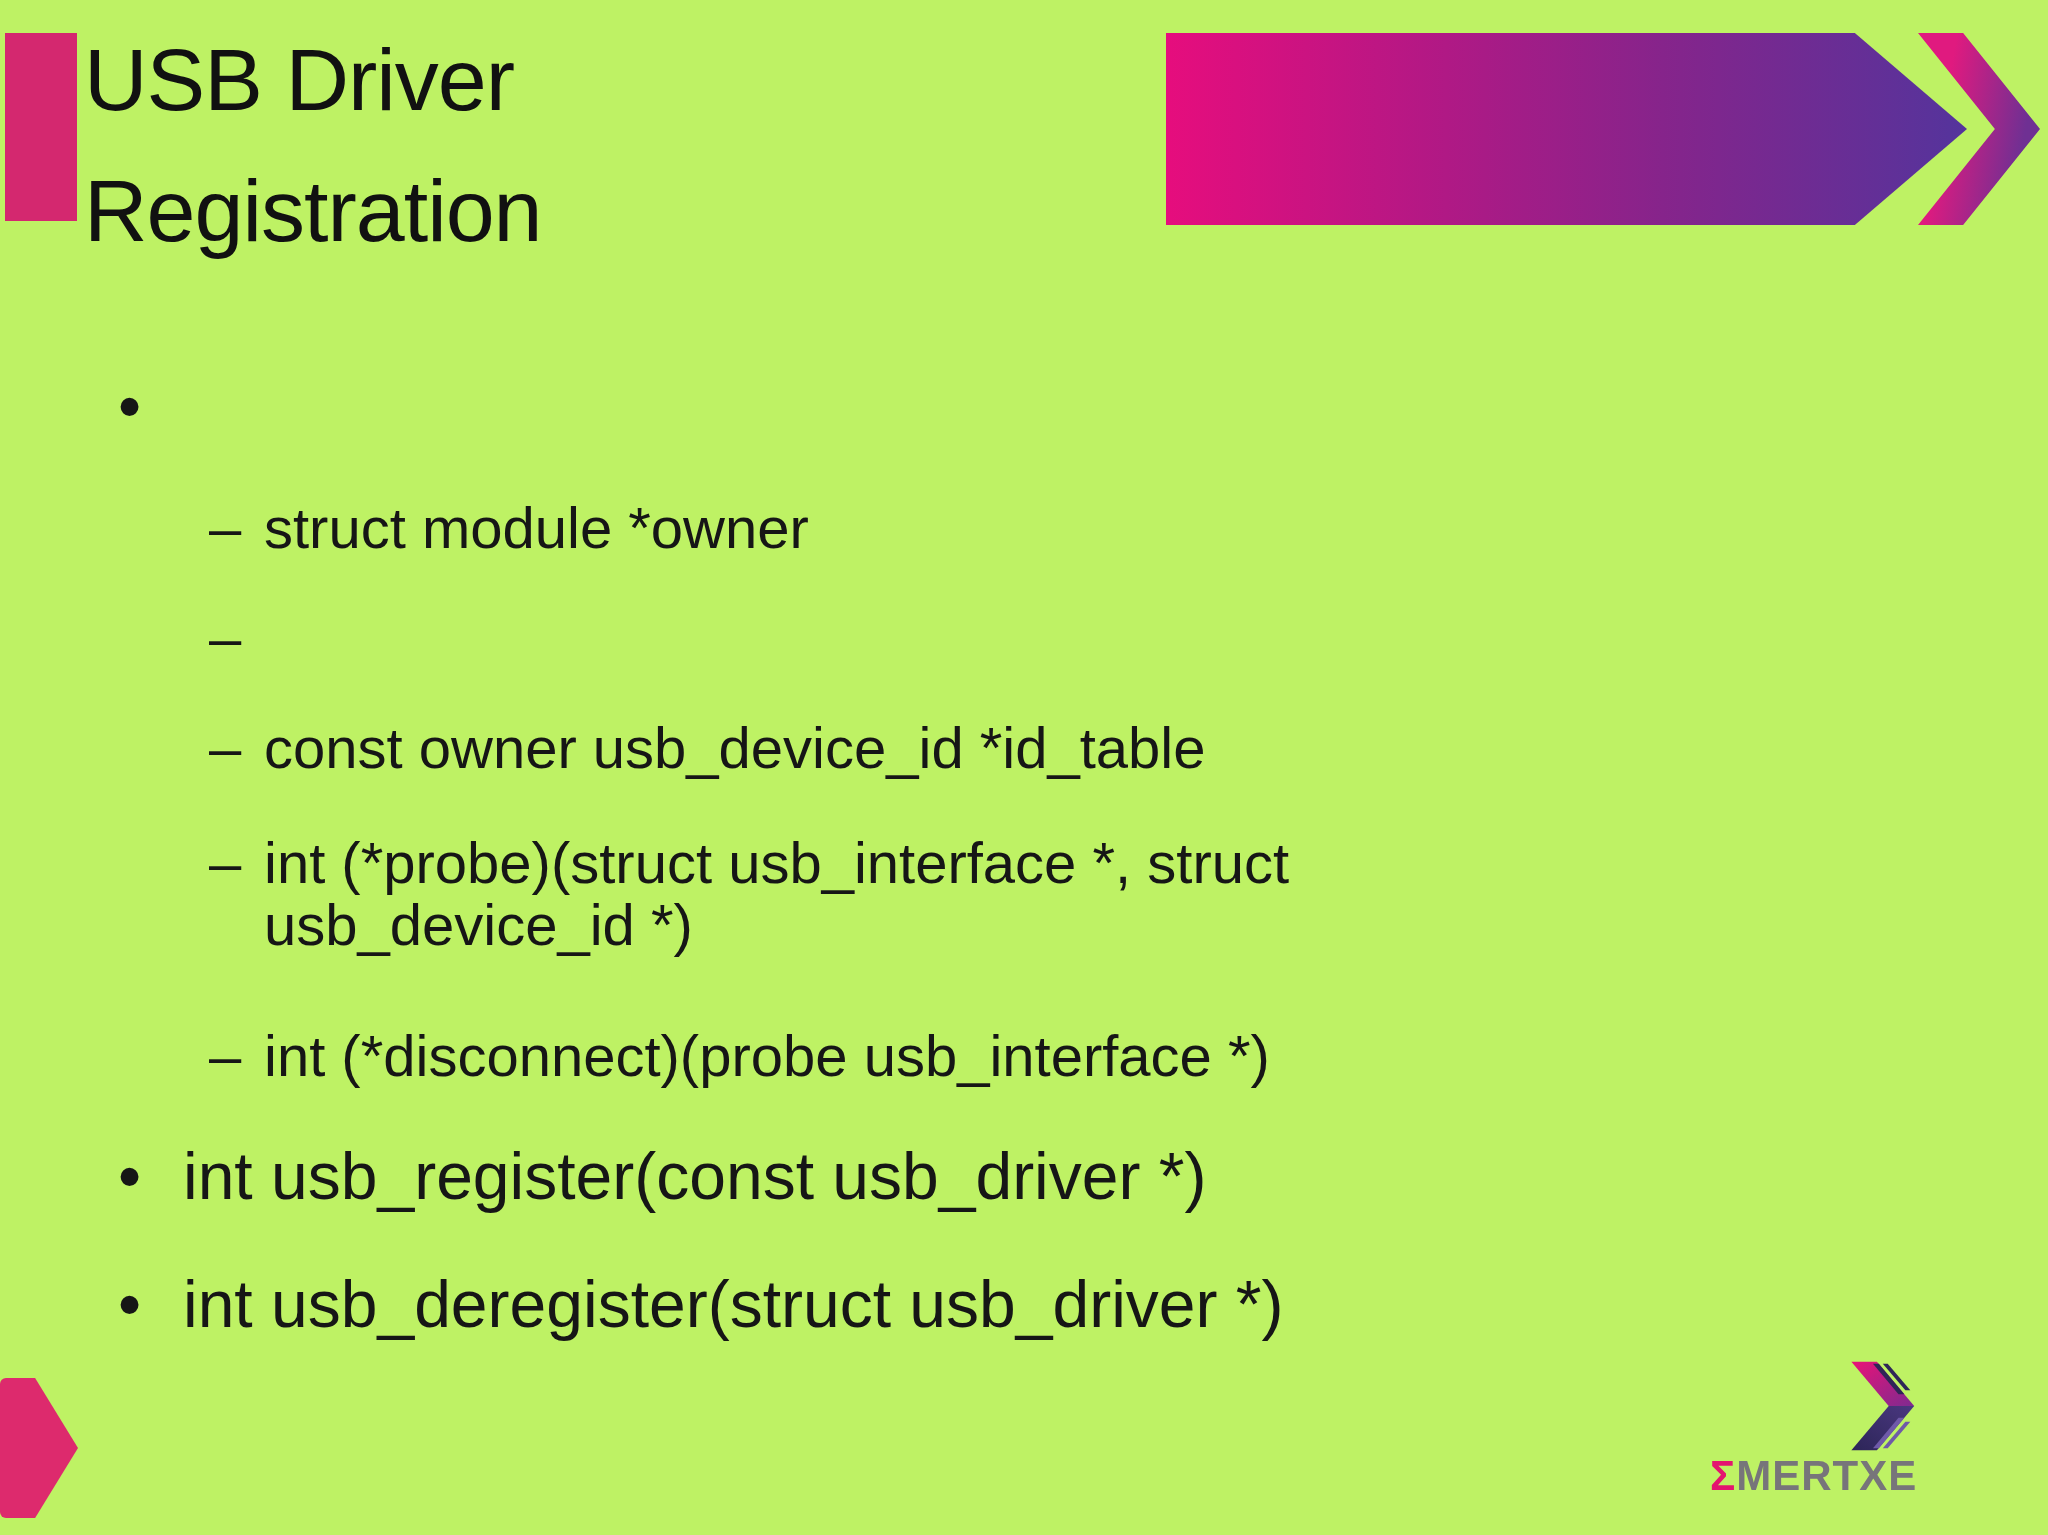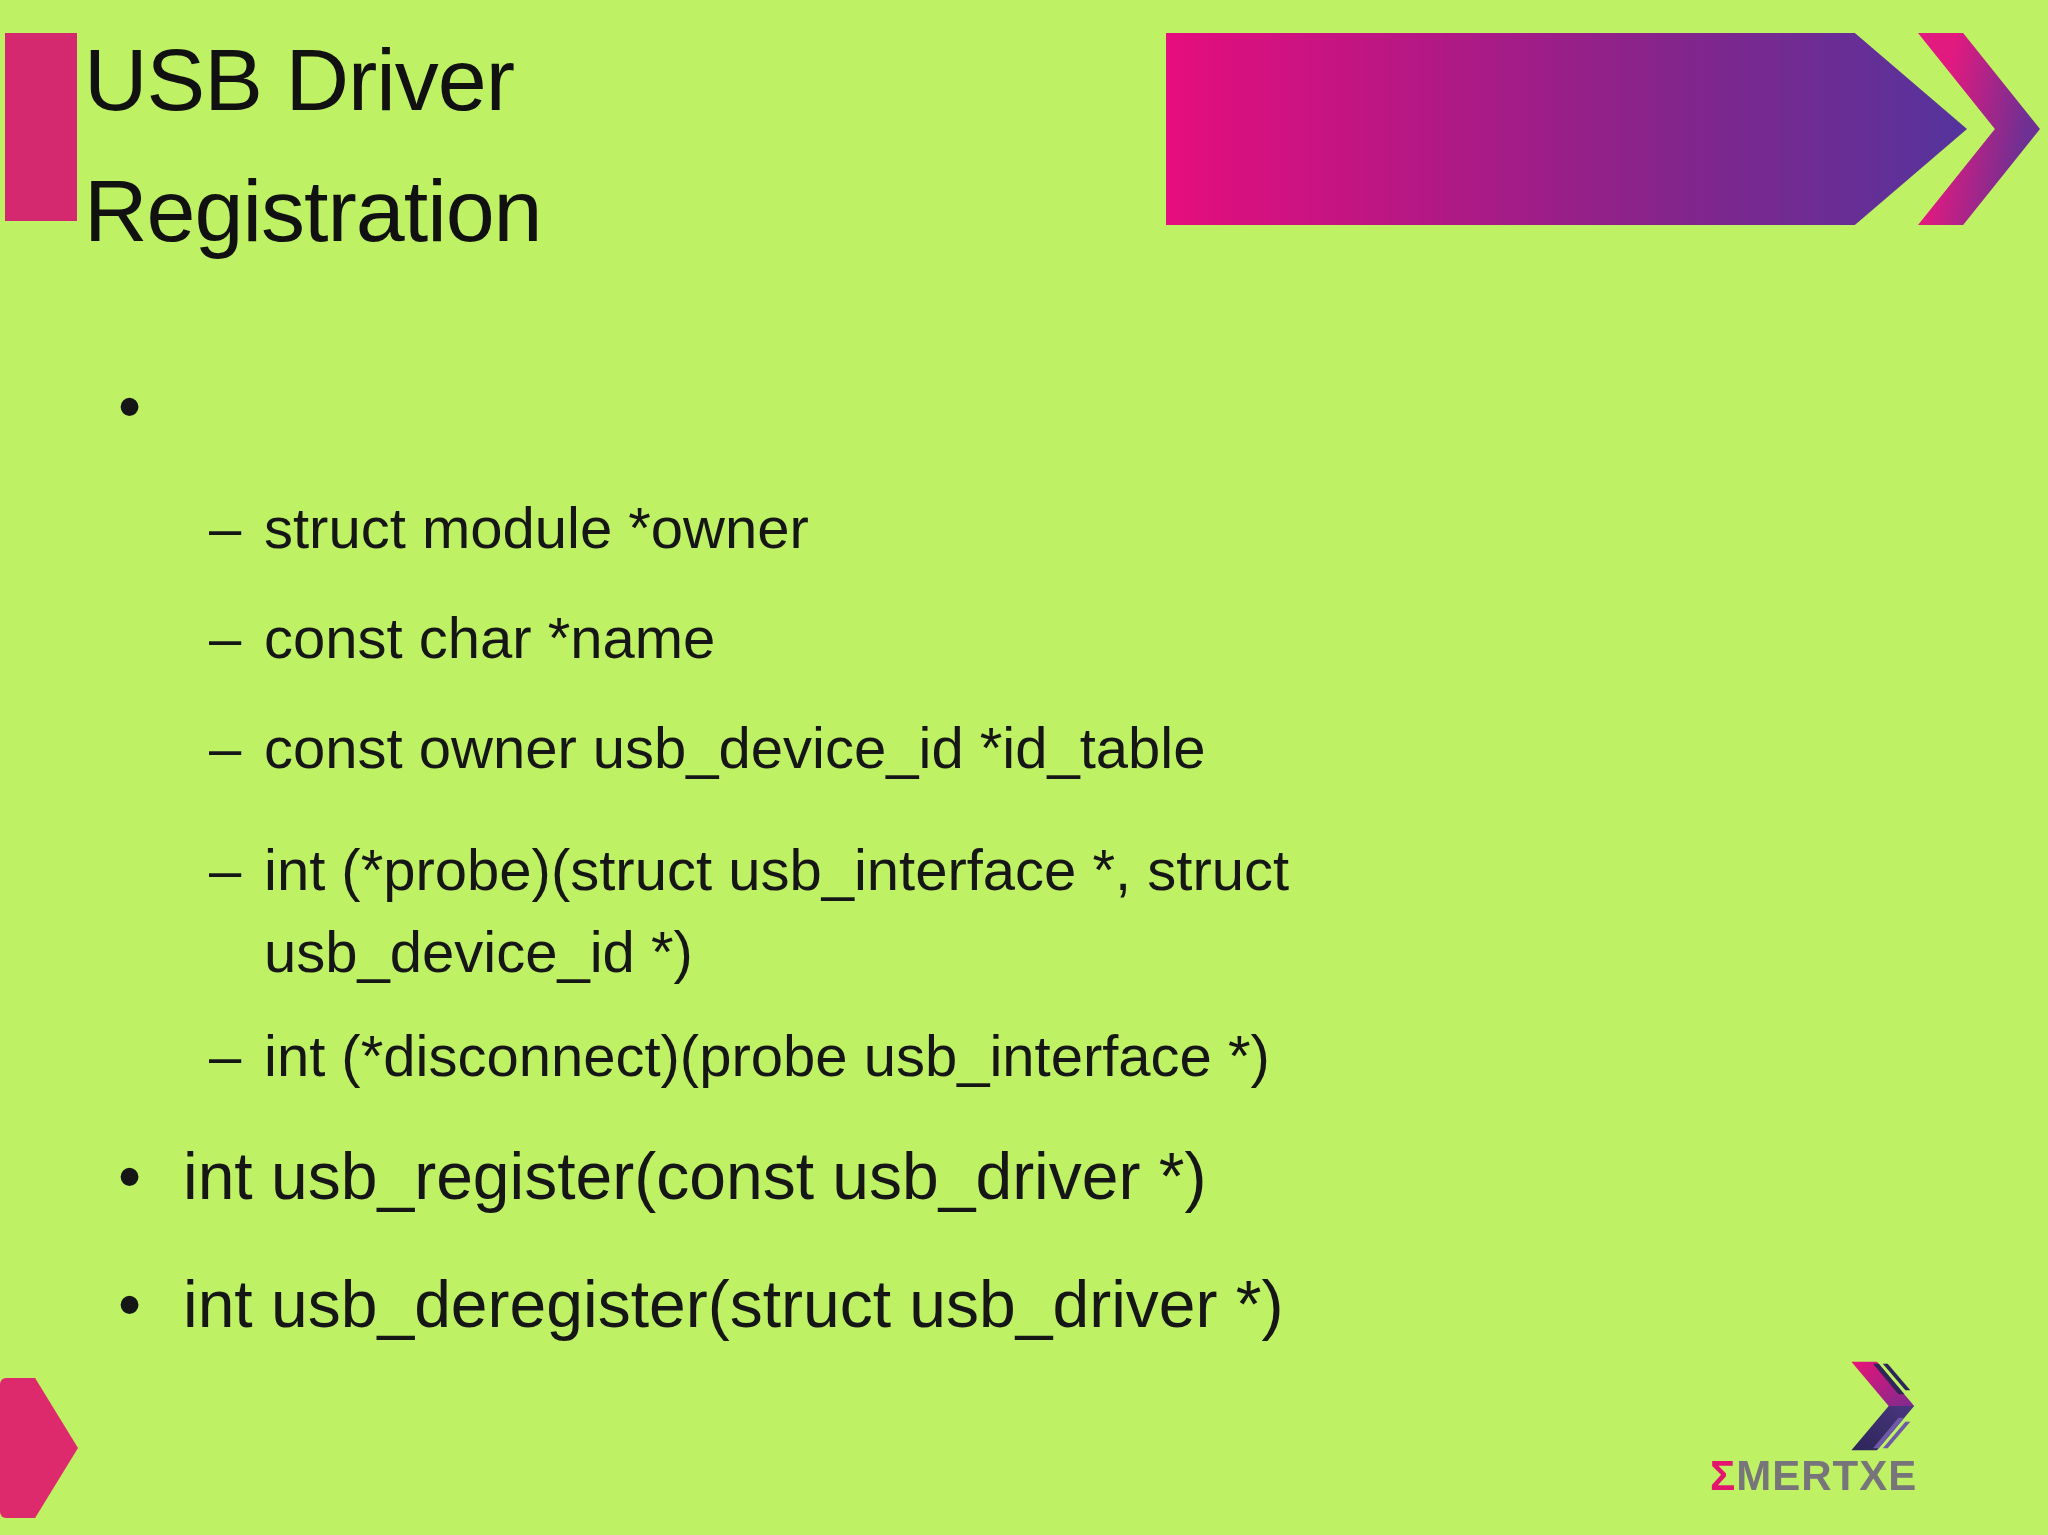--- a/index.html
+++ b/index.html
@@ -48,21 +48,21 @@
     display:flex; align-items:baseline;
     line-height:1.18;
     color:#161616;
   }
   .item .marker { flex:0 0 auto; }
   .l1 { left:118px; font-size:66px; }
   .l1 .marker { width:65px; }
   .l2 { left:209px; font-size:58px; }
   .l2 .marker { width:55px; }
   .txt { white-space:nowrap; }
-  .wrap .txt { white-space:normal; width:1290px; line-height:82px; }
+  .wrap .txt { white-space:normal; width:1290px; line-height:62px; }
 
   .pos-0 { top:368px; }
   .pos-1 { top:494px; }
   .pos-2 { top:604px; }
   .pos-3 { top:714px; }
   .pos-4 { top:829px; }
   .pos-5 { top:1022px; }
   .pos-6 { top:1138px; }
   .pos-7 { top:1266px; }
 
@@ -105,21 +105,20 @@
 
   <div class="item l1 pos-0">
     <span class="marker">•</span>
   </div>
   <div class="item l2 pos-1">
     <span class="marker">–</span>
     <span class="txt">struct module *owner</span>
   </div>
   <div class="item l2 pos-2">
     <span class="marker">–</span>
-    <span class="txt">const char *name</span>
   </div>
   <div class="item l2 pos-3">
     <span class="marker">–</span>
     <span class="txt">const owner usb_device_id *id_table</span>
   </div>
   <div class="item l2 pos-4 wrap">
     <span class="marker">–</span>
     <span class="txt">int (*probe)(struct usb_interface *, struct usb_device_id *)</span>
   </div>
   <div class="item l2 pos-5">

